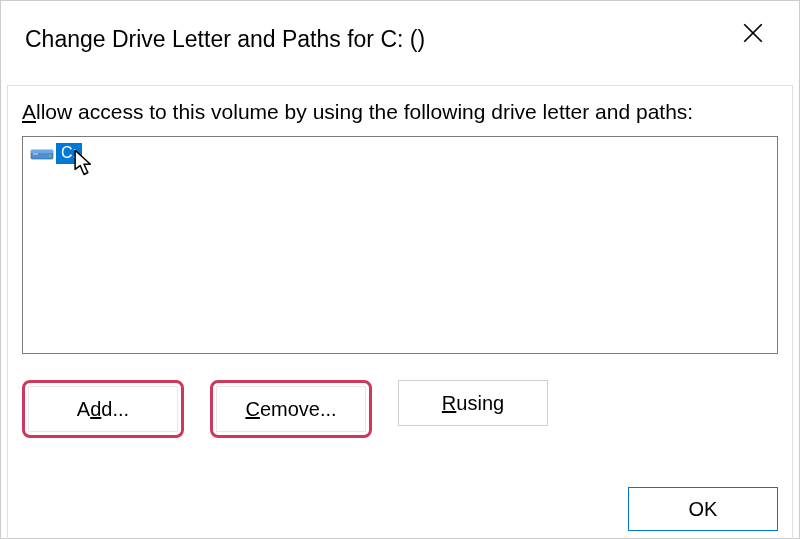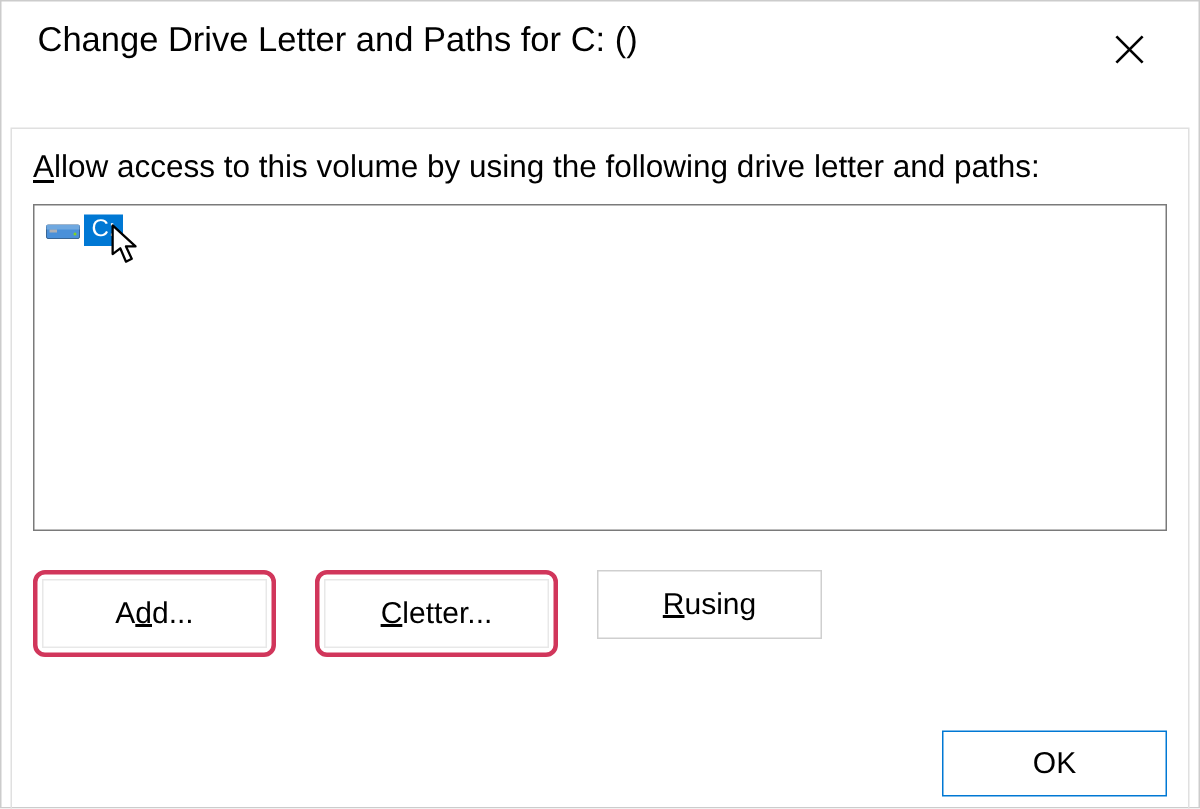--- a/index.html
+++ b/index.html
@@ -16,21 +16,21 @@
     }
     .dialog {
       width: 100%;
       height: 100%;
       background: #ffffff;
       border: 1px solid #ccc;
       position: relative;
     }
     .titlebar {
       display: flex;
-      align-items: flex-start;
+      align-items: flex-end;
       justify-content: space-between;
       padding: 12px 26px 16px 24px;
       gap: 40px;
     }
     .title {
       font-size: 23px;
       color: #000;
       font-weight: 400;
     }
     .close-btn {
@@ -179,21 +179,21 @@
         <button class="btn">
           <span>A</span>
             <span class="underline-letter">d</span>
             <span>d...</span>
         </button>
       </span>
       <span class="highlight-box">
         <button class="btn">
           <span></span>
             <span class="underline-letter">C</span>
-            <span>letter...</span>
+            <span>emove...</span>
         </button>
       </span>
       <button class="btn">
         <span></span>
           <span class="underline-letter">R</span>
           <span>using</span>
       </button>
     </div>
 
     <div class="bottom-row">

